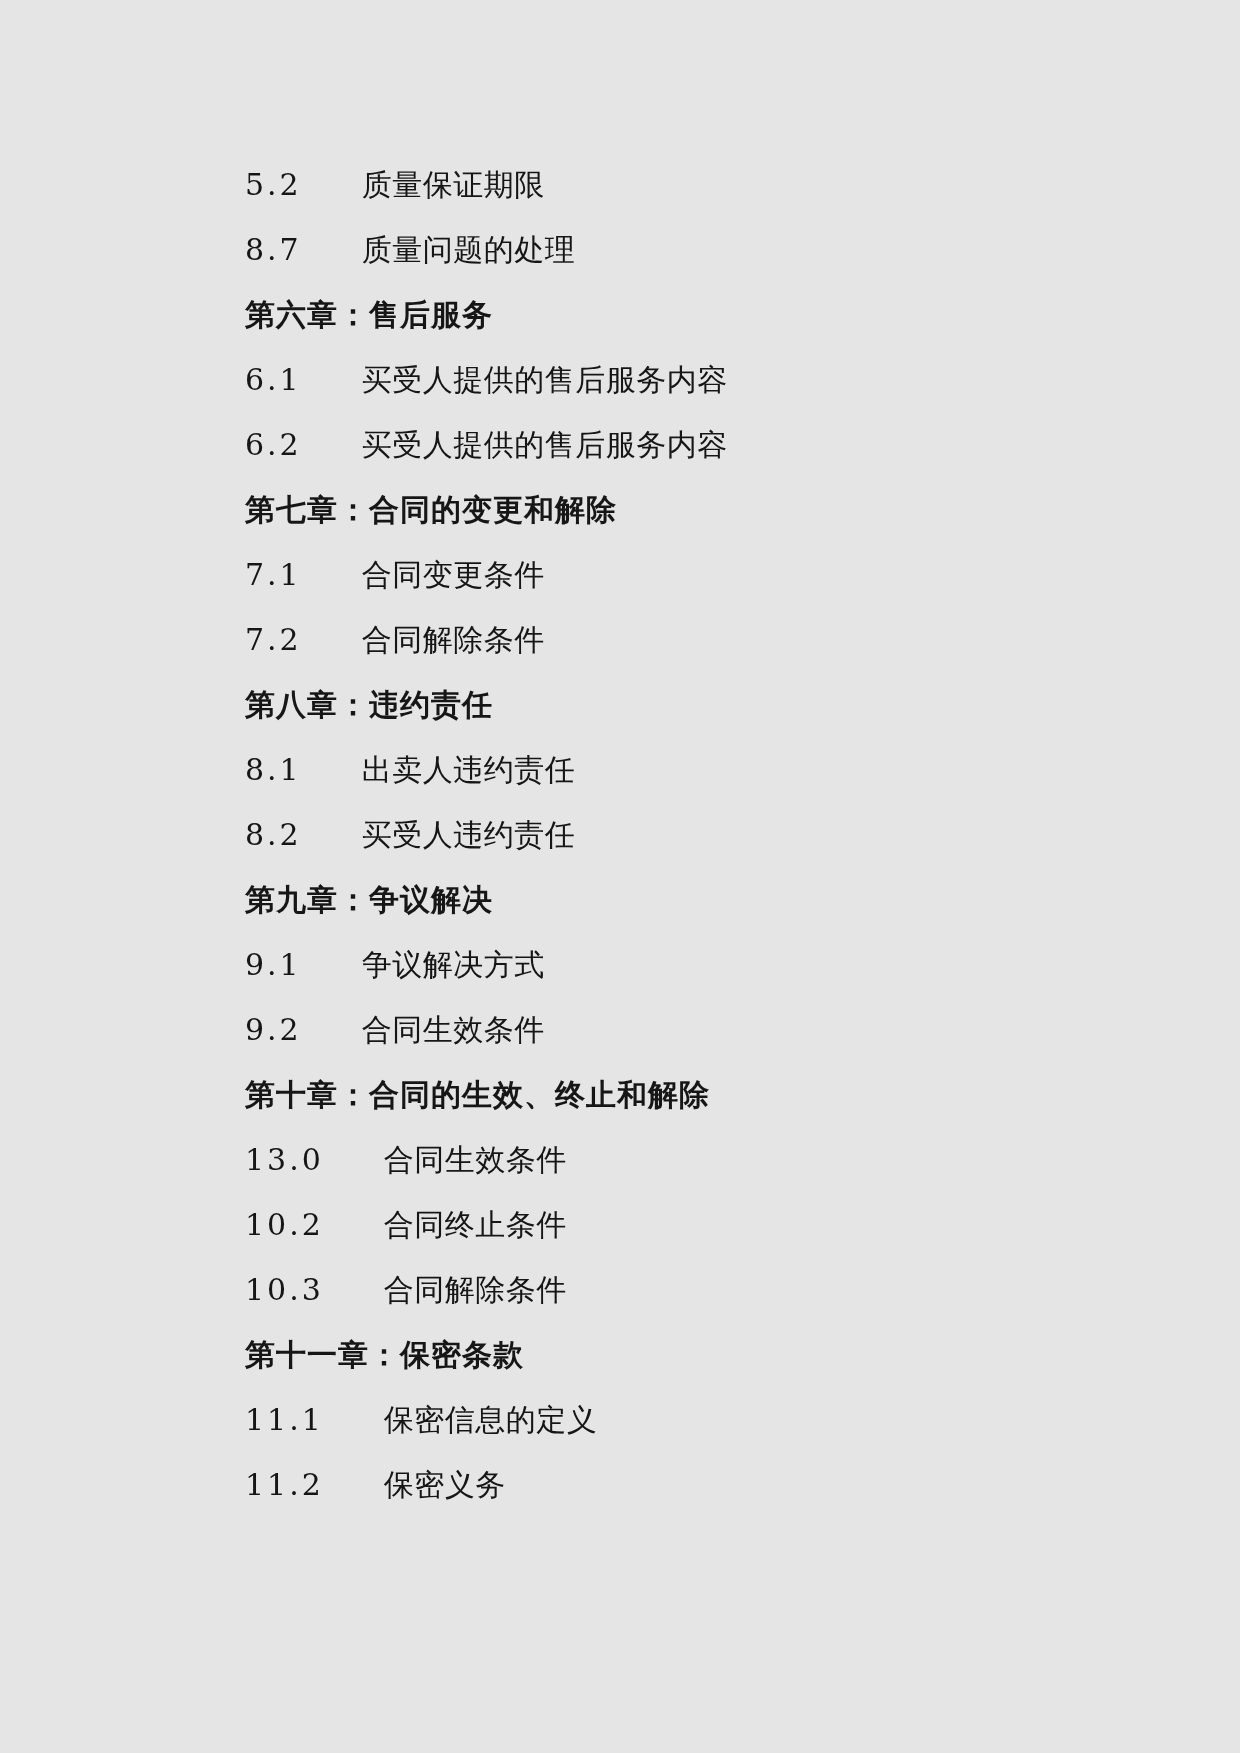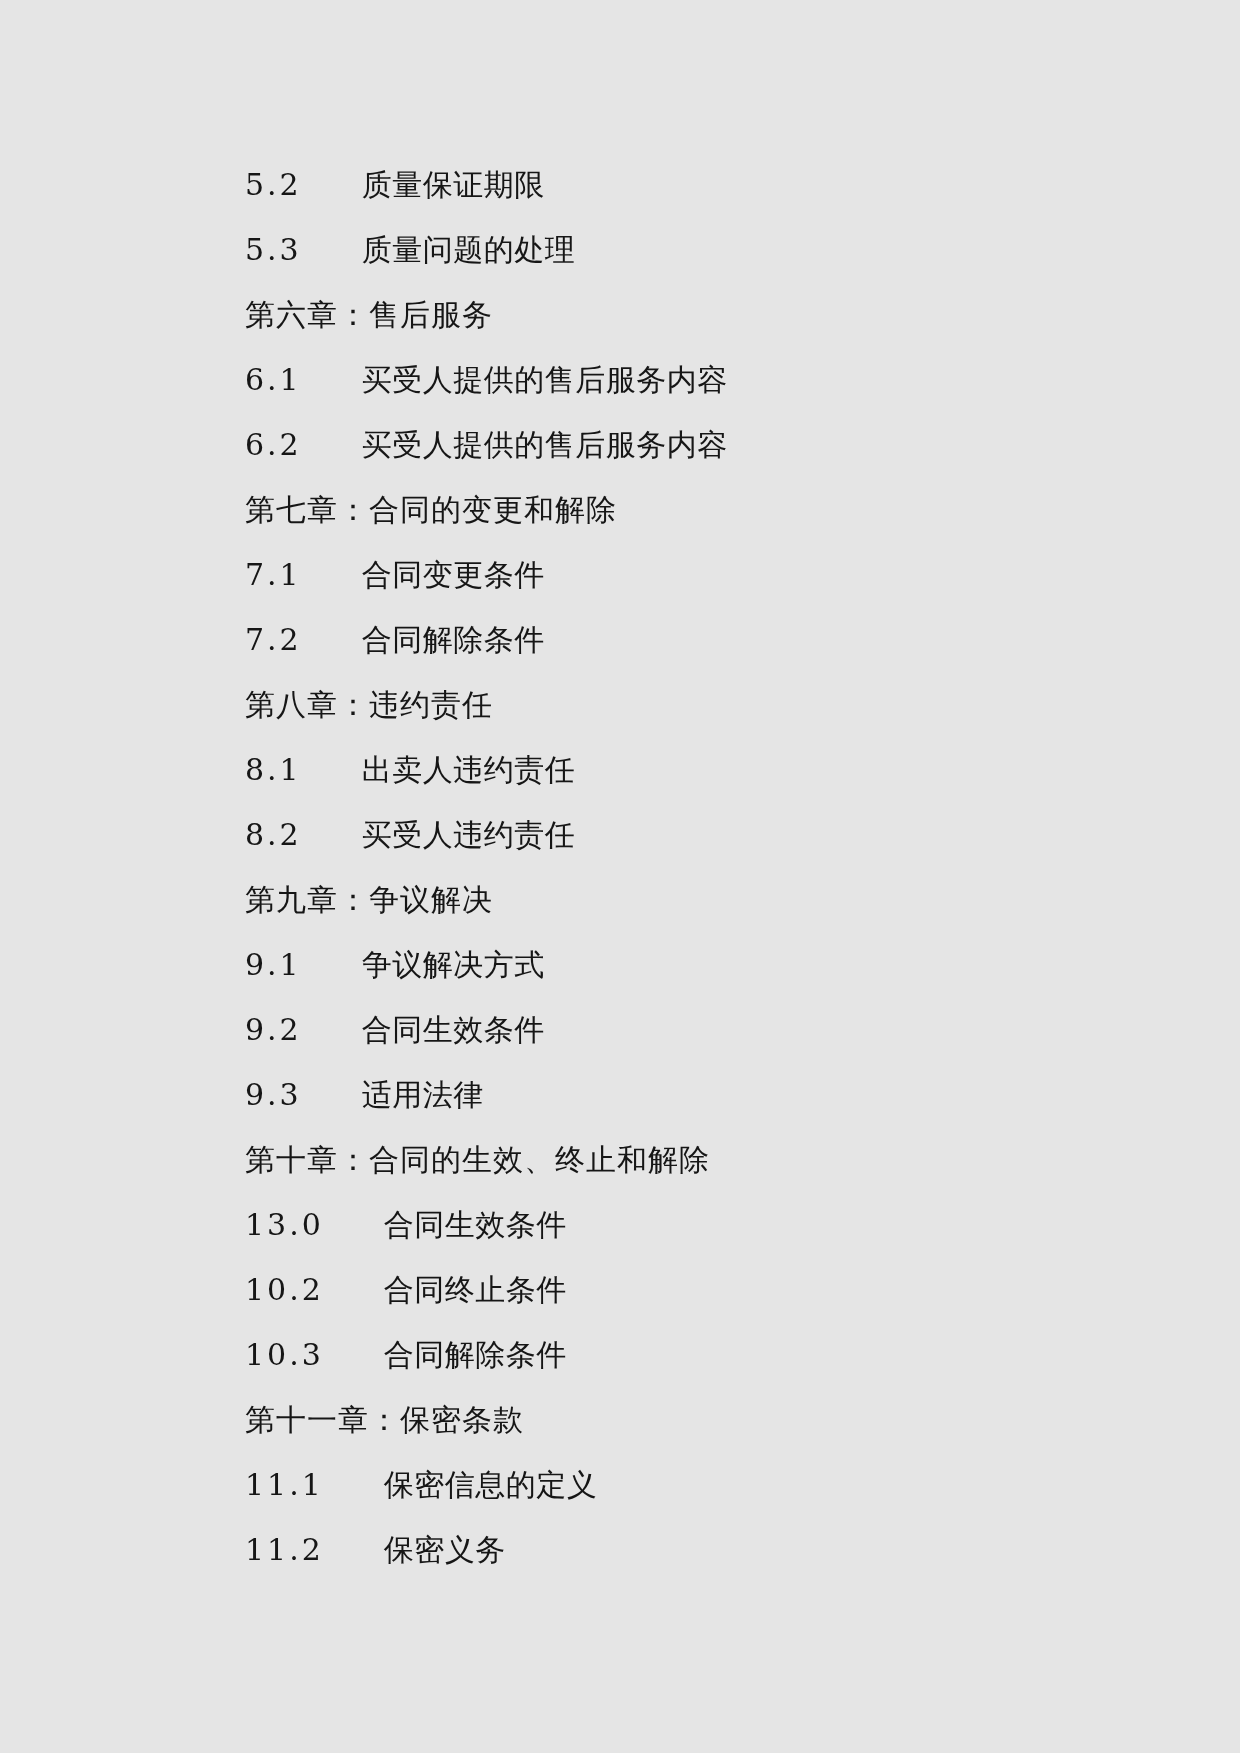--- a/index.html
+++ b/index.html
@@ -28,21 +28,21 @@
     color: #161616;
     font-size: 30px;
     line-height: 65px;
   }
   .line.item {
     font-family: "DejaVu Serif", "Liberation Serif", serif;
     font-weight: 400;
   }
   .line.heading {
     font-family: "DejaVu Sans", "Liberation Sans", sans-serif;
-    font-weight: 400;
+    font-weight: 700;
     letter-spacing: 1px;
   }
   .item .num {
     letter-spacing: 3px;
     margin-right: 16px;
   }
   .item .txt {
     letter-spacing: 0.5px;
     margin-left: 44px;
   }
@@ -50,21 +50,21 @@
 </head>
 <body>
 
 <div class="page">
   <div class="content">
       <div class="line item">
         <span class="num">5.2</span>
         <span class="txt">质量保证期限</span>
       </div>
       <div class="line item">
-        <span class="num">5.3</span>
+        <span class="num">8.7</span>
         <span class="txt">质量问题的处理</span>
       </div>
       <div class="line heading">第六章：售后服务</div>
       <div class="line item">
         <span class="num">6.1</span>
         <span class="txt">买受人提供的售后服务内容</span>
       </div>
       <div class="line item">
         <span class="num">6.2</span>
         <span class="txt">买受人提供的售后服务内容</span>
@@ -89,24 +89,20 @@
       </div>
       <div class="line heading">第九章：争议解决</div>
       <div class="line item">
         <span class="num">9.1</span>
         <span class="txt">争议解决方式</span>
       </div>
       <div class="line item">
         <span class="num">9.2</span>
         <span class="txt">合同生效条件</span>
       </div>
-      <div class="line item">
-        <span class="num">9.3</span>
-        <span class="txt">适用法律</span>
-      </div>
       <div class="line heading">第十章：合同的生效、终止和解除</div>
       <div class="line item">
         <span class="num">13.0</span>
         <span class="txt">合同生效条件</span>
       </div>
       <div class="line item">
         <span class="num">10.2</span>
         <span class="txt">合同终止条件</span>
       </div>
       <div class="line item">

